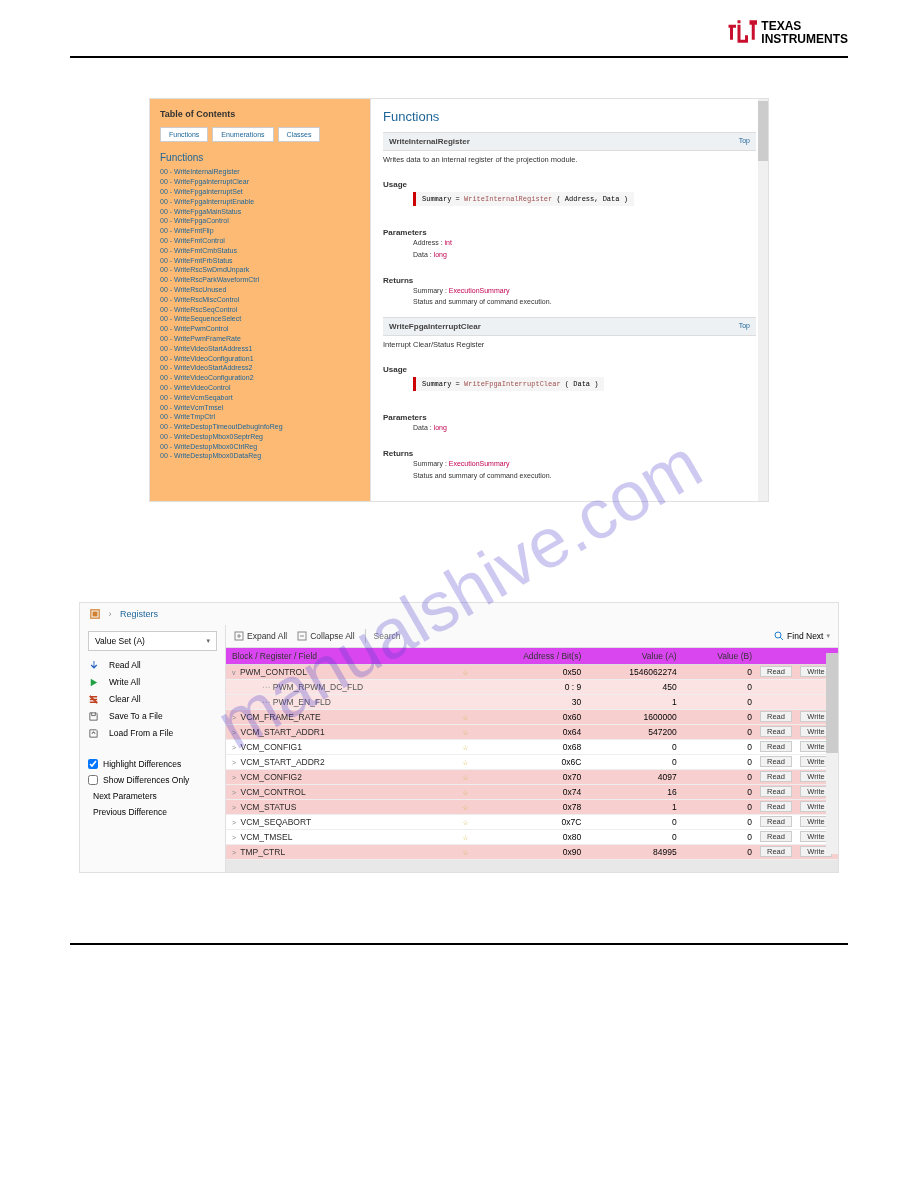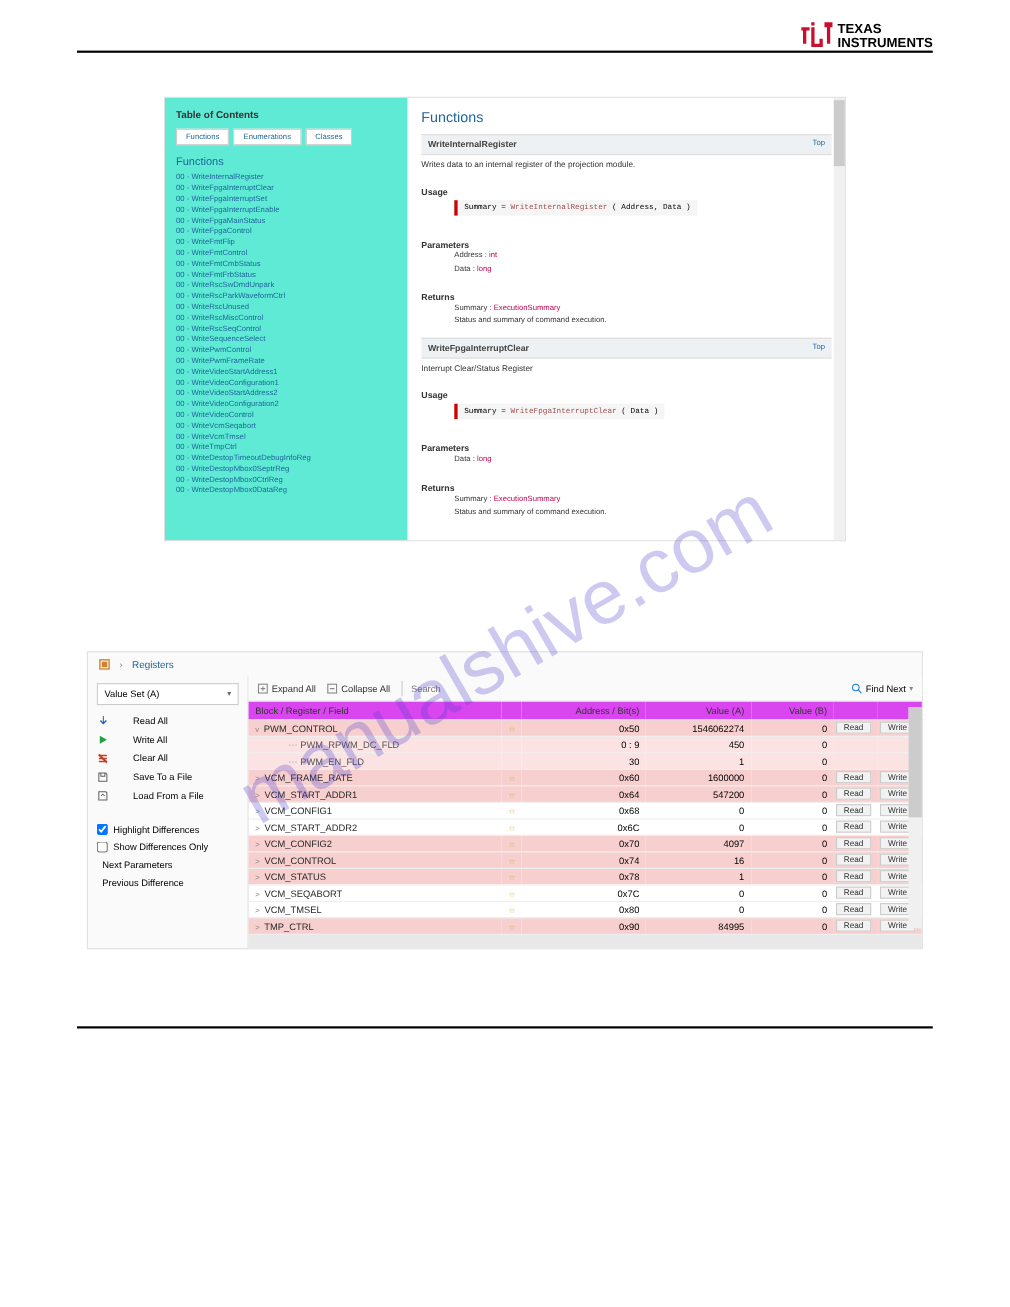--- a/index.html
+++ b/index.html
@@ -1,27 +1,27 @@
 <!DOCTYPE html>
 <html><head>
 <meta charset="utf-8">
 <style>
   * { box-sizing: border-box; margin: 0; padding: 0; }
   body { font-family: Arial, sans-serif; background: #fff; width: 918px; height: 1188px; position: relative; }
   .page { padding: 20px 70px 40px 70px; }
-  .header { display: flex; justify-content: flex-end; align-items: flex-start; padding-bottom: 0; }
+  .header { display: flex; justify-content: flex-end; align-items: flex-start; padding-bottom: 10px; }
   .logo { display: flex; align-items: center; gap: 4px; }
   .logo-icon { width: 30px; height: 26px; }
   .logo-text { font-weight: bold; font-size: 12px; line-height: 1.1; color: #000; }
   .hr { border: none; border-top: 2px solid #000; margin: 0 0 30px 0; }
   .footer-hr { border: none; border-top: 2px solid #000; margin-top: 70px; }
 
   
   .panel1 { border: 1px solid #e0e0e0; background: #fafafa; width: 620px; margin: 40px auto 10px auto; display: flex; font-size: 8px; position: relative; }
-  .toc-side { width: 220px; padding: 10px 10px; background: #5eead4; }
+  .toc-side { width: 220px; padding: 10px 10px; background: #fdba74; }
   .toc-title { font-weight: bold; font-size: 9px; margin-bottom: 8px; color: #333; }
   .toc-tabs { display: flex; gap: 4px; margin-bottom: 10px; }
   .toc-tab { border: 1px solid #ccc; background: #fff; padding: 3px 8px; font-size: 7px; color: #1e6699; cursor: pointer; }
   .toc-tab.active { background: #fff; }
   .func-hdr { color: #1e6699; font-size: 10px; margin: 6px 0 4px 0; font-weight: normal; }
   .func-list { list-style: none; }
   .func-list li { font-size: 7px; line-height: 1.4; color: #1e6699; cursor: pointer; white-space: nowrap; }
   .content-side { flex: 1; background: #fff; padding: 10px 12px; border-left: 1px solid #e0e0e0; }
   .content-title { color: #1e6699; font-size: 13px; margin-bottom: 8px; font-weight: normal; }
   .section-box { margin-bottom: 10px; }
@@ -42,21 +42,21 @@
 
   
   .panel2 { border: 1px solid #e0e0e0; background: #fafafa; width: 760px; margin: 100px auto 0 auto; font-size: 8.5px; position: relative; }
   .breadcrumb { padding: 6px 10px; display: flex; align-items: center; gap: 6px; color: #1e6699; font-size: 9px; }
   .bc-icon { width: 10px; height: 10px; }
   .panel2-body { display: flex; }
   .left-col { width: 145px; padding: 6px 8px; }
   .vset { border: 1px solid #ccc; background: #fff; padding: 4px 6px; margin-bottom: 6px; font-size: 8.5px; display: flex; justify-content: space-between; align-items: center; gap: 43px; }
   .vset .dd { color: #666; font-size: 7px; }
   .side-actions { list-style: none; margin-top: 4px; }
-  .side-actions li { padding: 3px 0; font-size: 8.5px; display: flex; align-items: center; gap: 22px; cursor: pointer; }
+  .side-actions li { padding: 3px 0; font-size: 8.5px; display: flex; align-items: center; gap: 10px; cursor: pointer; }
   .side-actions .ic { width: 11px; height: 11px; display: inline-flex; align-items: center; justify-content: center; }
   .side-checks { margin-top: 14px; }
   .side-checks label { display: flex; align-items: center; gap: 5px; font-size: 8.5px; padding: 3px 0; cursor: pointer; }
   .side-checks input { width: 10px; height: 10px; }
   .right-col { flex: 1; border-left: 1px solid #e0e0e0; background: #fff; position: relative; }
   .toolbar { display: flex; align-items: center; gap: 10px; padding: 4px 8px; border-bottom: 1px solid #e0e0e0; background: #fafafa; }
   .tool-btn { display: flex; align-items: center; gap: 3px; font-size: 8.5px; cursor: pointer; color: #333; }
   .searchbox { flex: 1; font-size: 8.5px; border: none; background: transparent; padding: 2px 4px; outline: none; color: #999; border-left: 1px solid #ccc; padding-left: 8px; }
   .findnext { display: flex; align-items: center; gap: 3px; font-size: 8.5px; cursor: pointer; }
   .grid { width: 100%; border-collapse: collapse; font-size: 8.5px; }

